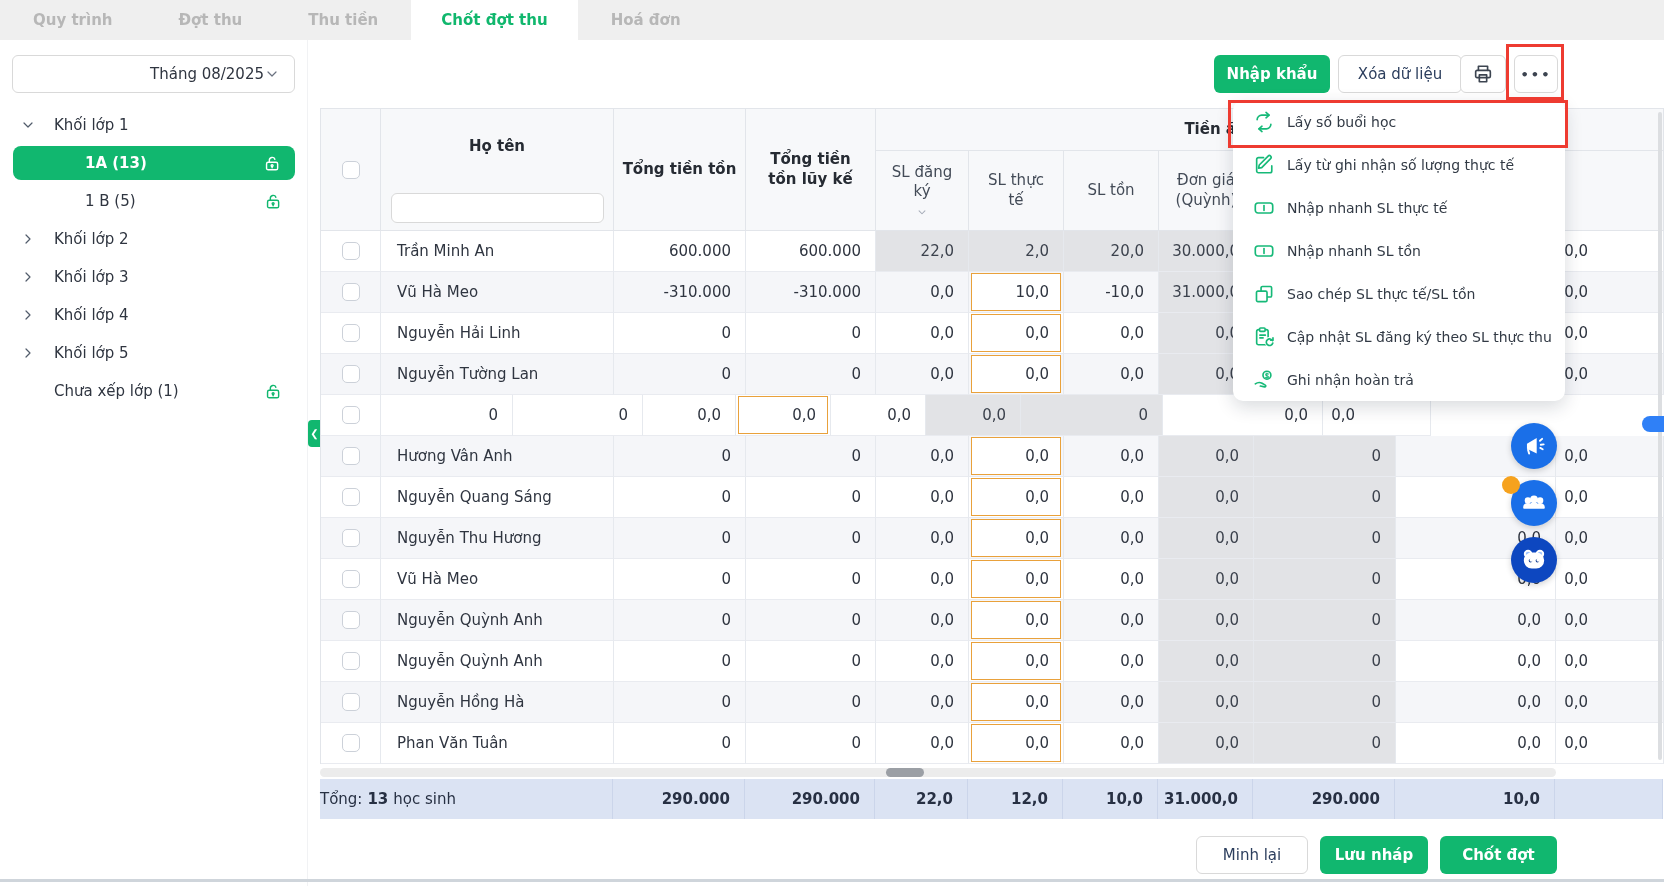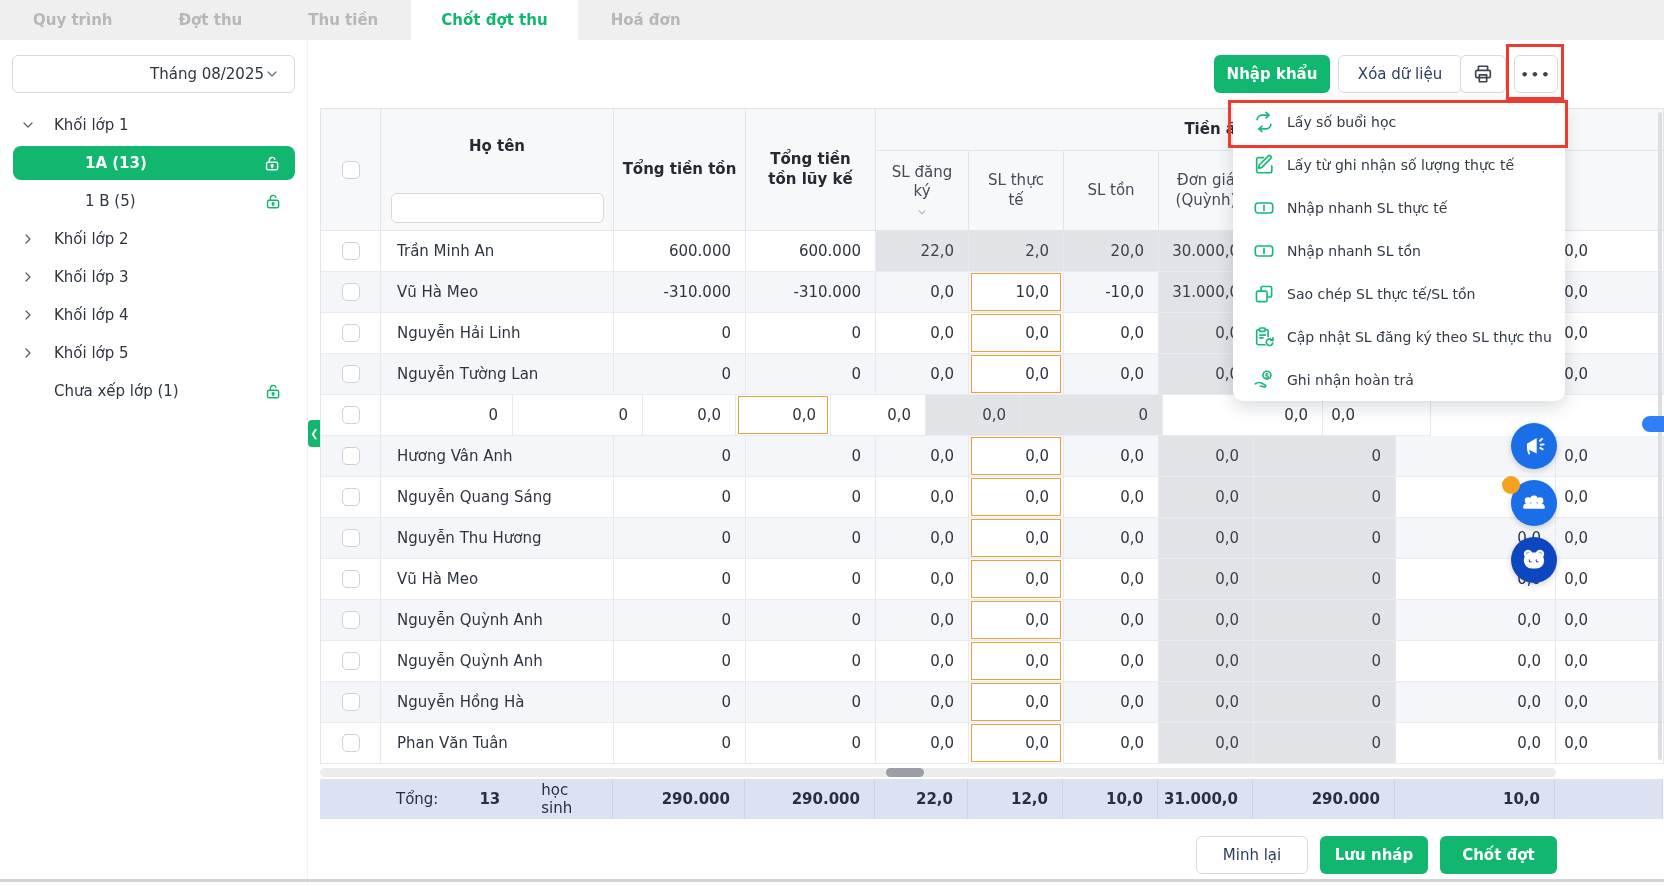--- a/index.html
+++ b/index.html
@@ -84,21 +84,21 @@
   .ebox{position:absolute;top:1px;bottom:1px;left:2px;right:2px;border:1.5px solid #e9a13b;background:#fff;
         display:flex;align-items:center;justify-content:flex-end;padding-right:11px;box-sizing:border-box;}
   
   .hscroll{position:absolute;left:320px;top:768px;width:1236px;height:9px;background:#ececec;border-radius:5px;}
   .hthumb{position:absolute;left:566px;top:0;width:38px;height:9px;background:#9b9fa5;border-radius:5px;cursor:pointer;}
   .vscroll{position:absolute;left:1658px;top:112px;width:4px;height:648px;background:#dcdee1;border-radius:2px;}
   
   .frow{position:absolute;left:320px;top:779px;width:1343px;height:40px;background:#dbe3f3;display:flex;}
   .fcell{box-sizing:border-box;border-right:1px solid #cbd5ea;display:flex;align-items:center;justify-content:flex-end;
          padding-right:14px;font-weight:700;color:#273043;height:40px;}
-  .fcell.flabel{justify-content:flex-start;padding-left:76px;font-weight:400;gap:36px;}
+  .fcell.flabel{justify-content:flex-start;font-weight:400;}
   .fcell.flabel b{margin:0 5px;}
   
   #btn-back{position:absolute;left:1196px;top:836px;width:112px;height:38px;}
   #btn-draft{position:absolute;left:1320px;top:836px;width:108px;height:38px;}
   #btn-final{position:absolute;left:1440px;top:836px;width:117px;height:38px;}
   .window-edge{position:absolute;left:0;top:879px;width:1664px;height:3px;background:#cfd5db;}
   
   .fab{position:absolute;width:46px;height:46px;border-radius:50%;background:#1a6fe8;display:flex;align-items:center;
        justify-content:center;cursor:pointer;z-index:40;box-shadow:0 2px 6px rgba(0,0,0,.18);}
   .fab .icn{width:26px;height:26px;color:#fff;}

